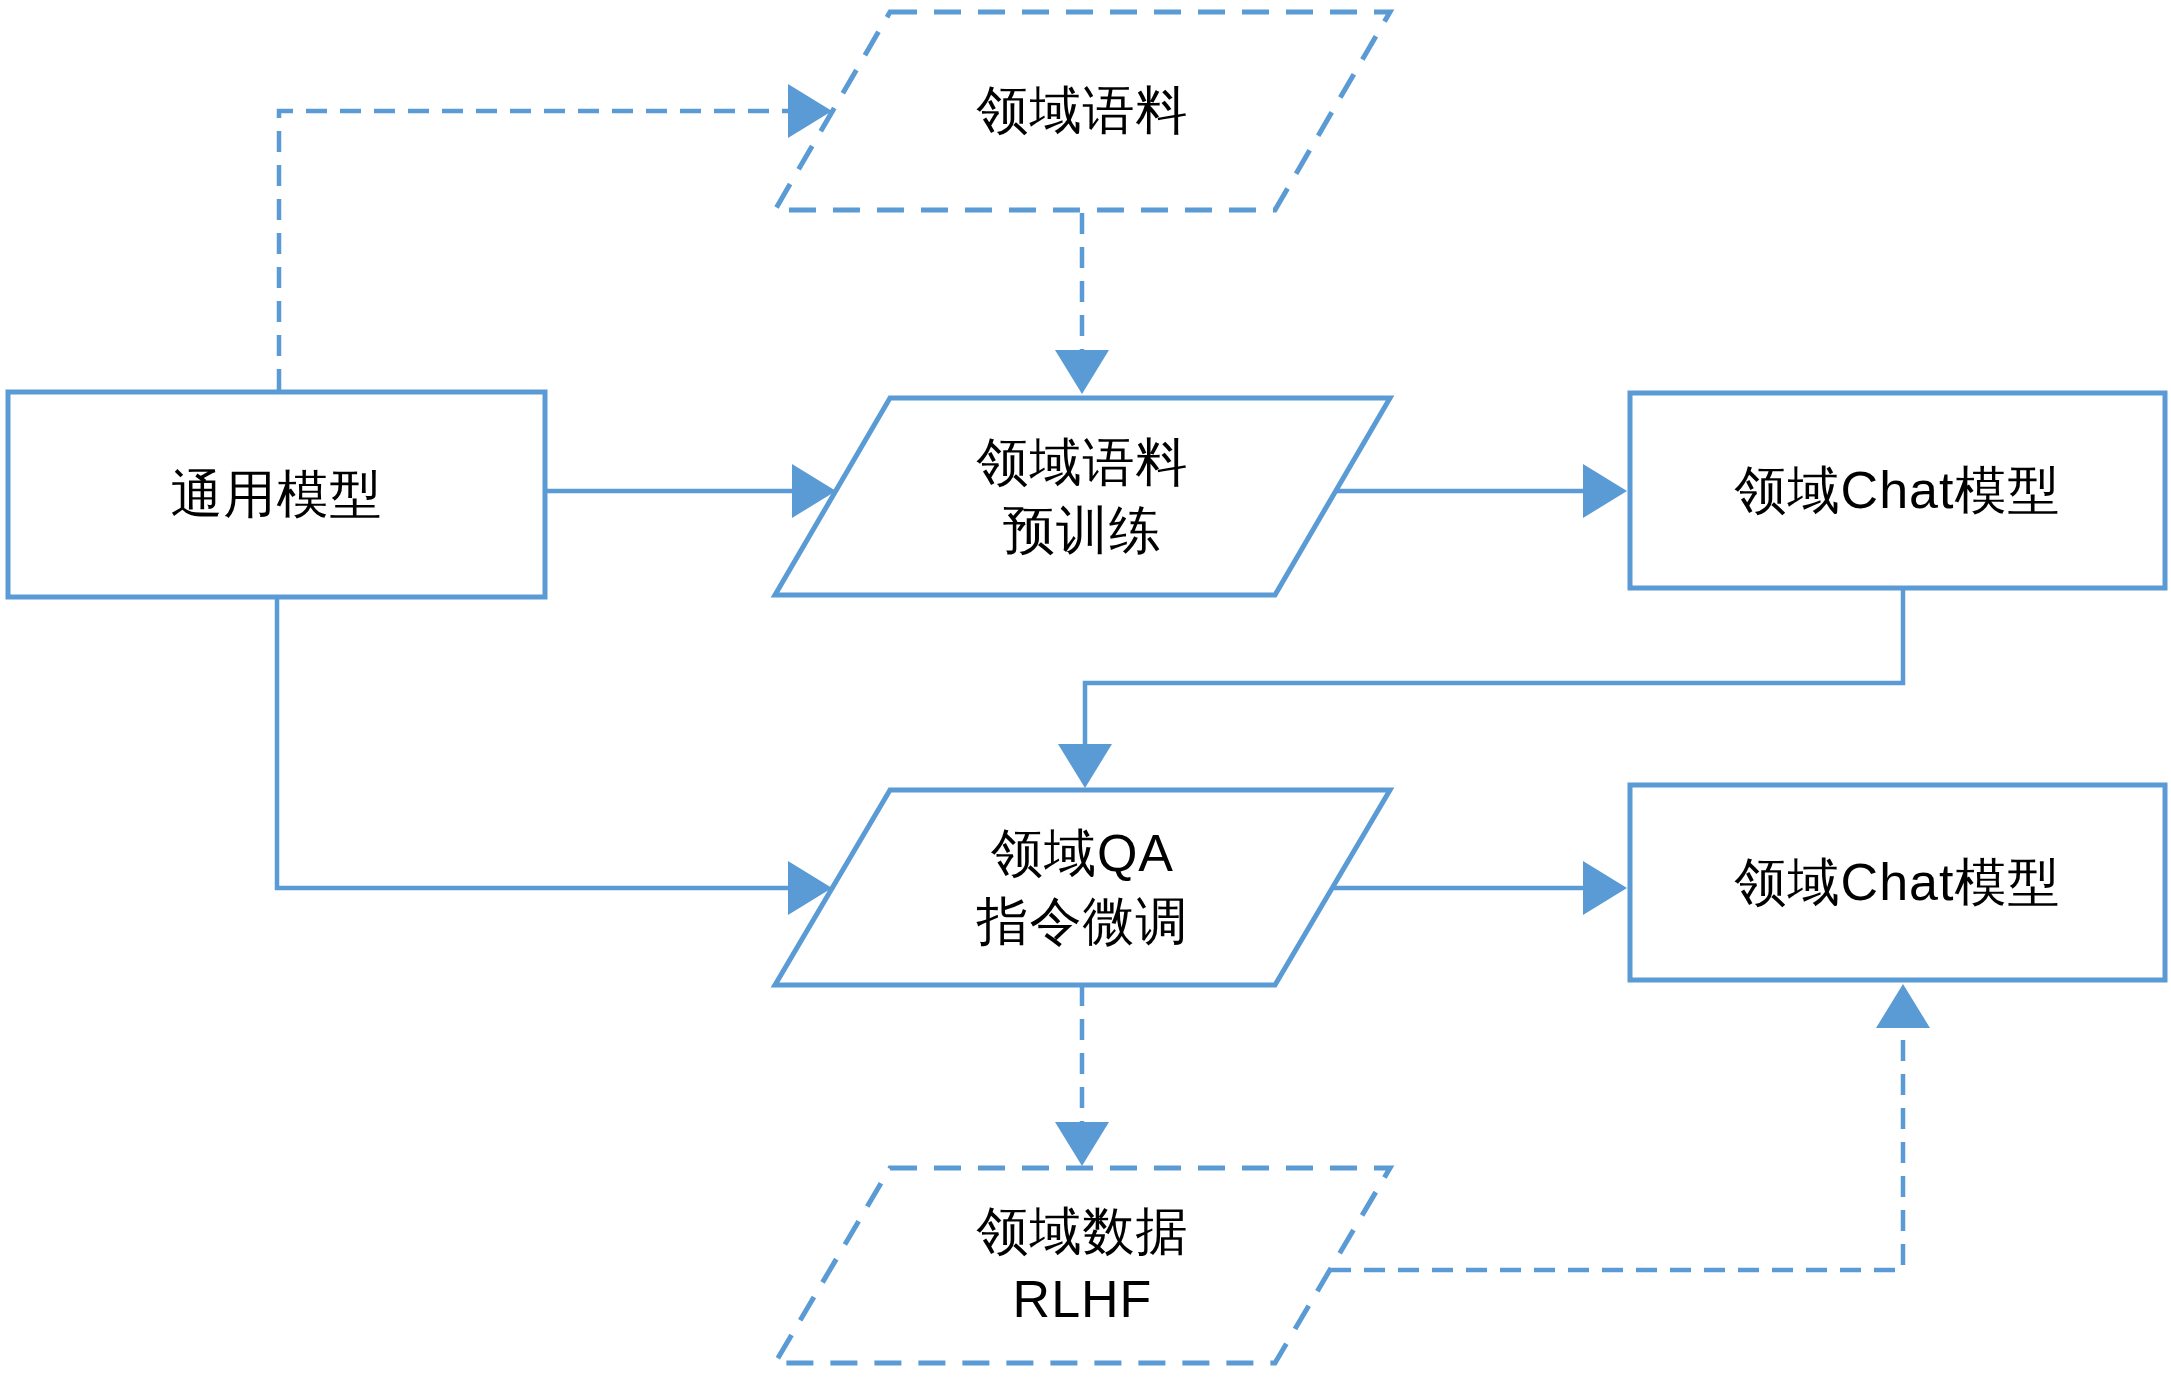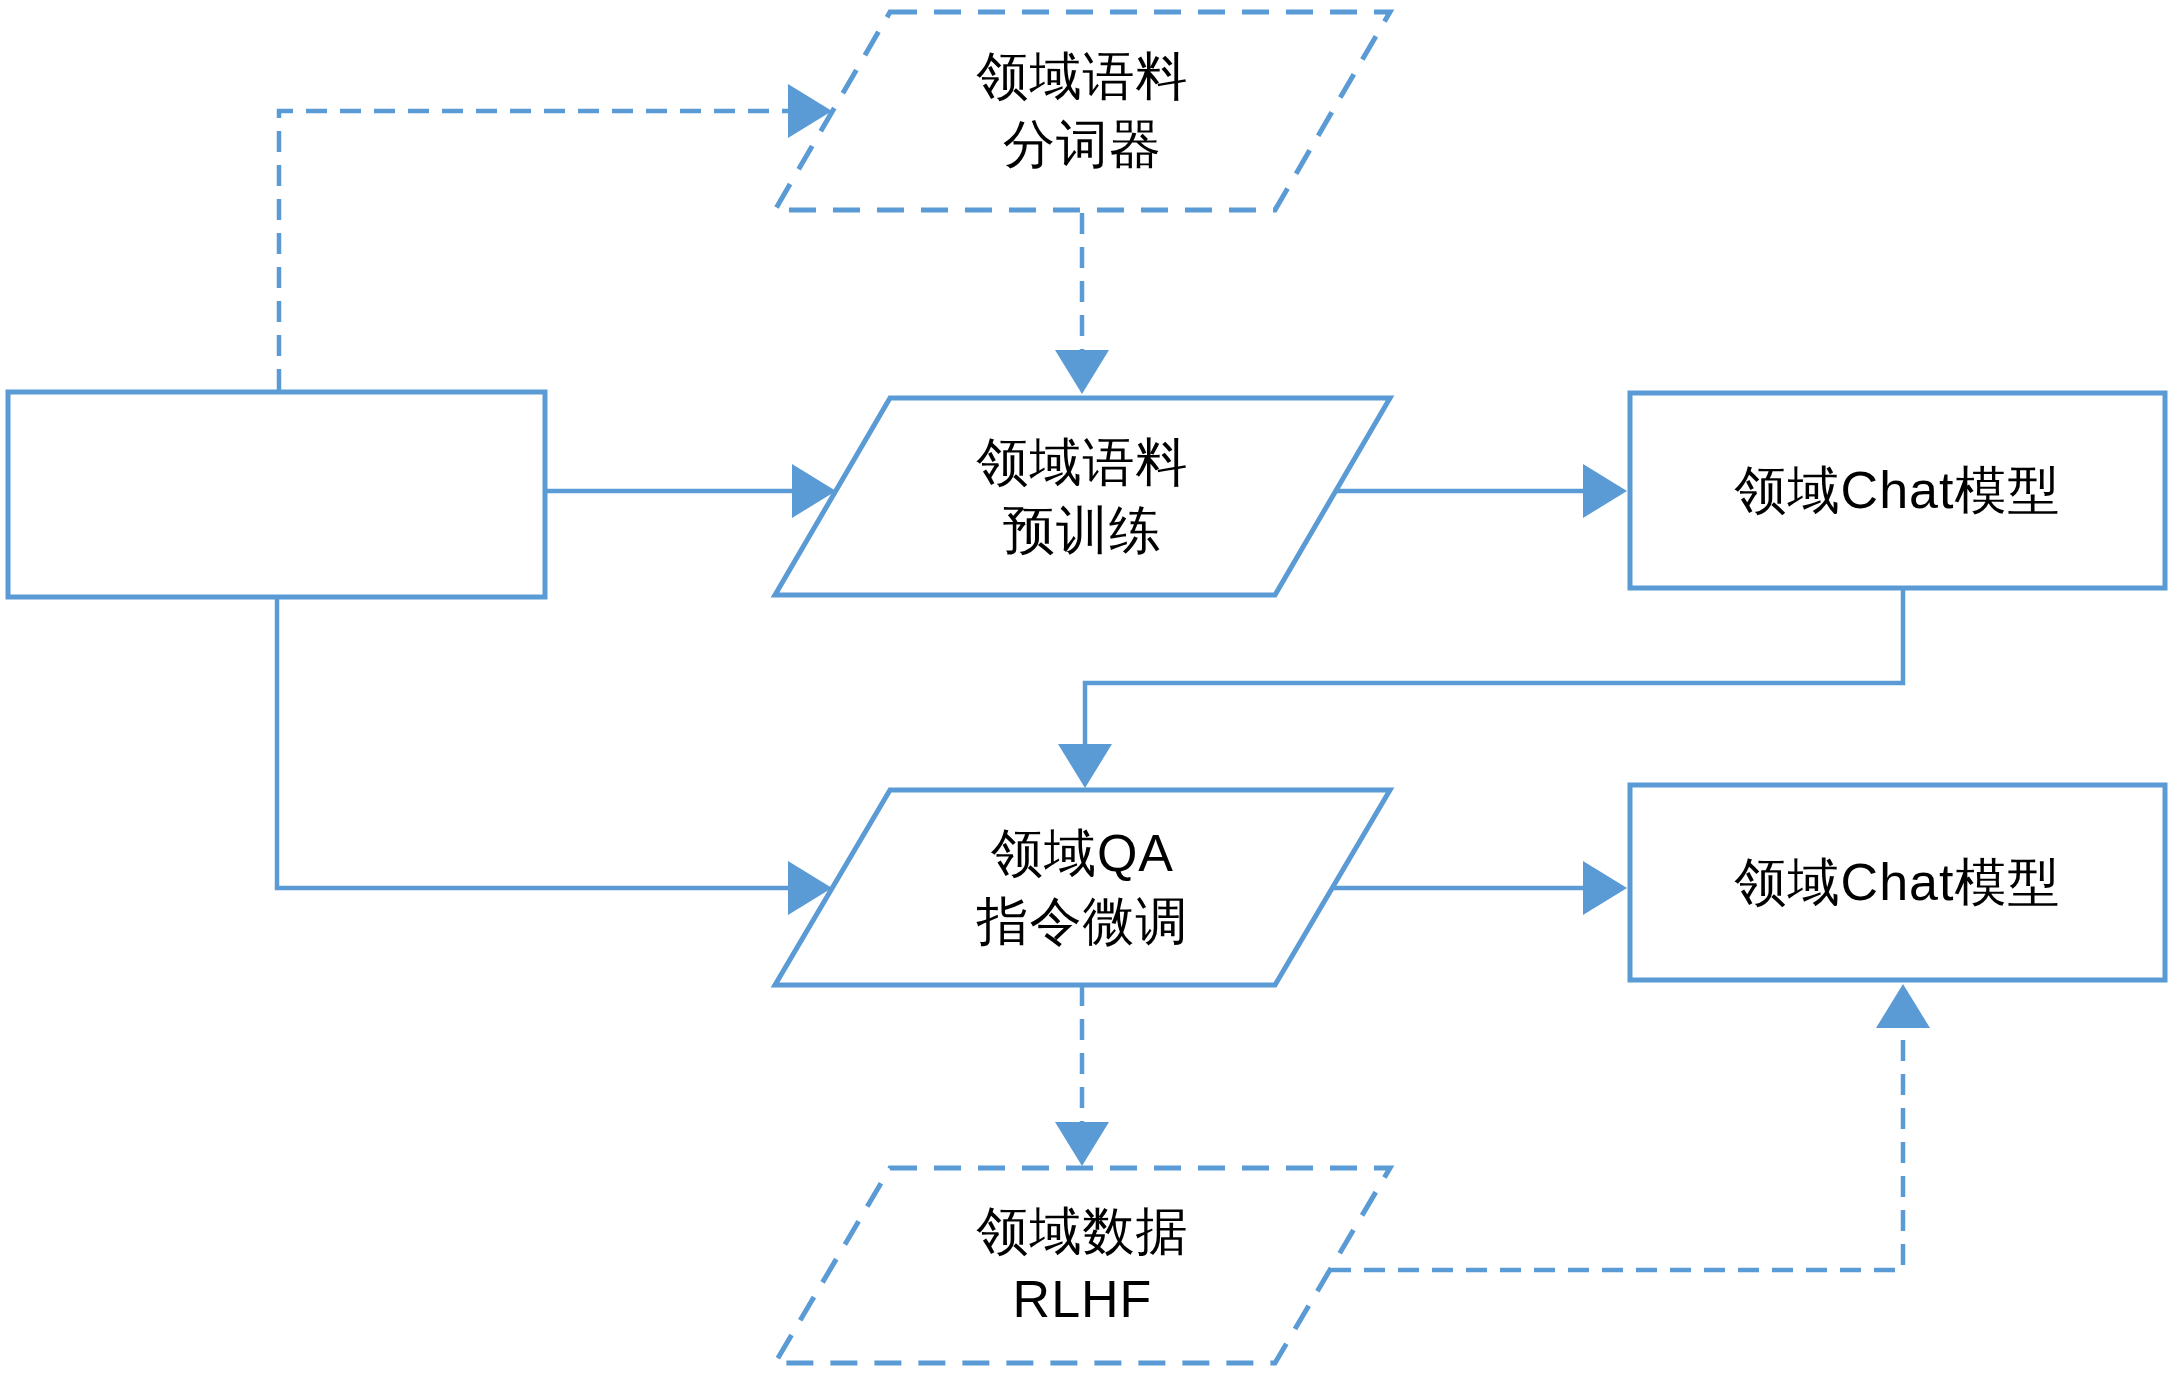--- a/index.html
+++ b/index.html
@@ -108,24 +108,26 @@
 
     <rect class="shape" x="1630" y="393" width="535" height="195"></rect>
 
     <path class="shape" d="M 890 790 L 1390 790 L 1275 985 L 775 985 Z"></path>
 
     <rect class="shape" x="1630" y="785" width="535" height="195"></rect>
 
     <path class="shape dashed" d="M 890 1168 L 1390 1168 L 1275 1363 L 775 1363 Z"></path>
   </svg>
 
+  <div class="node-label" style="left:8px; top:392px; width:537px; height:205px;">
+    <span>通用模型</span>
+  </div>
 
   <div class="node-label" style="left:775px; top:12px; width:615px; height:198px;">
     <span>领域语料</span>
-    <span>分词器</span>
   </div>
 
   <div class="node-label" style="left:775px; top:398px; width:615px; height:197px;">
     <span>领域语料</span>
     <span>预训练</span>
   </div>
 
   <div class="node-label" style="left:1630px; top:393px; width:535px; height:195px;">
     <span>领域Chat模型</span>
   </div>

